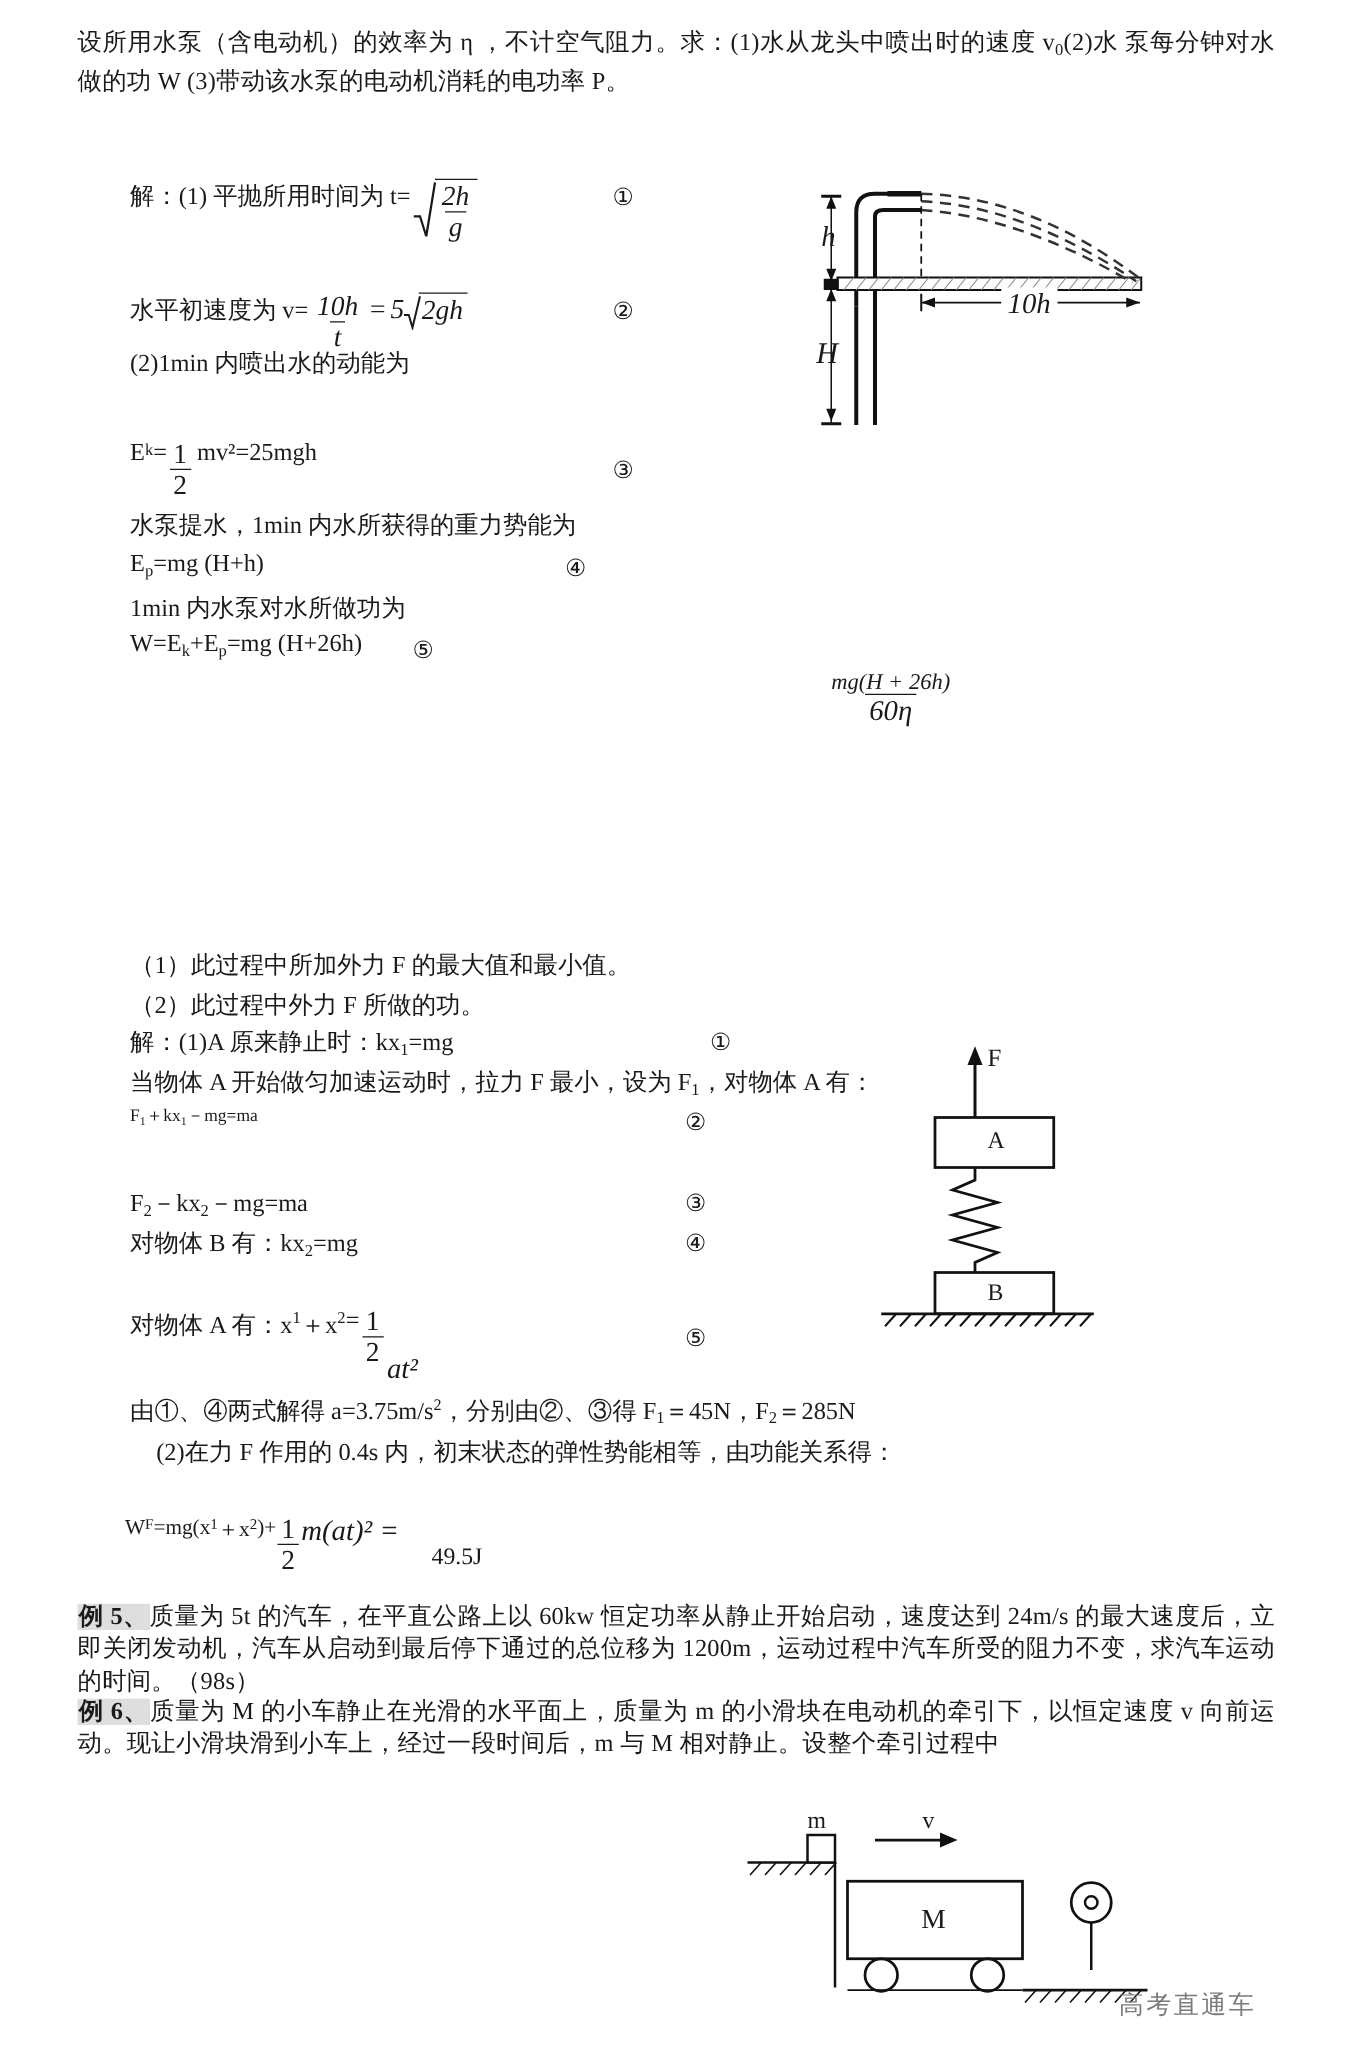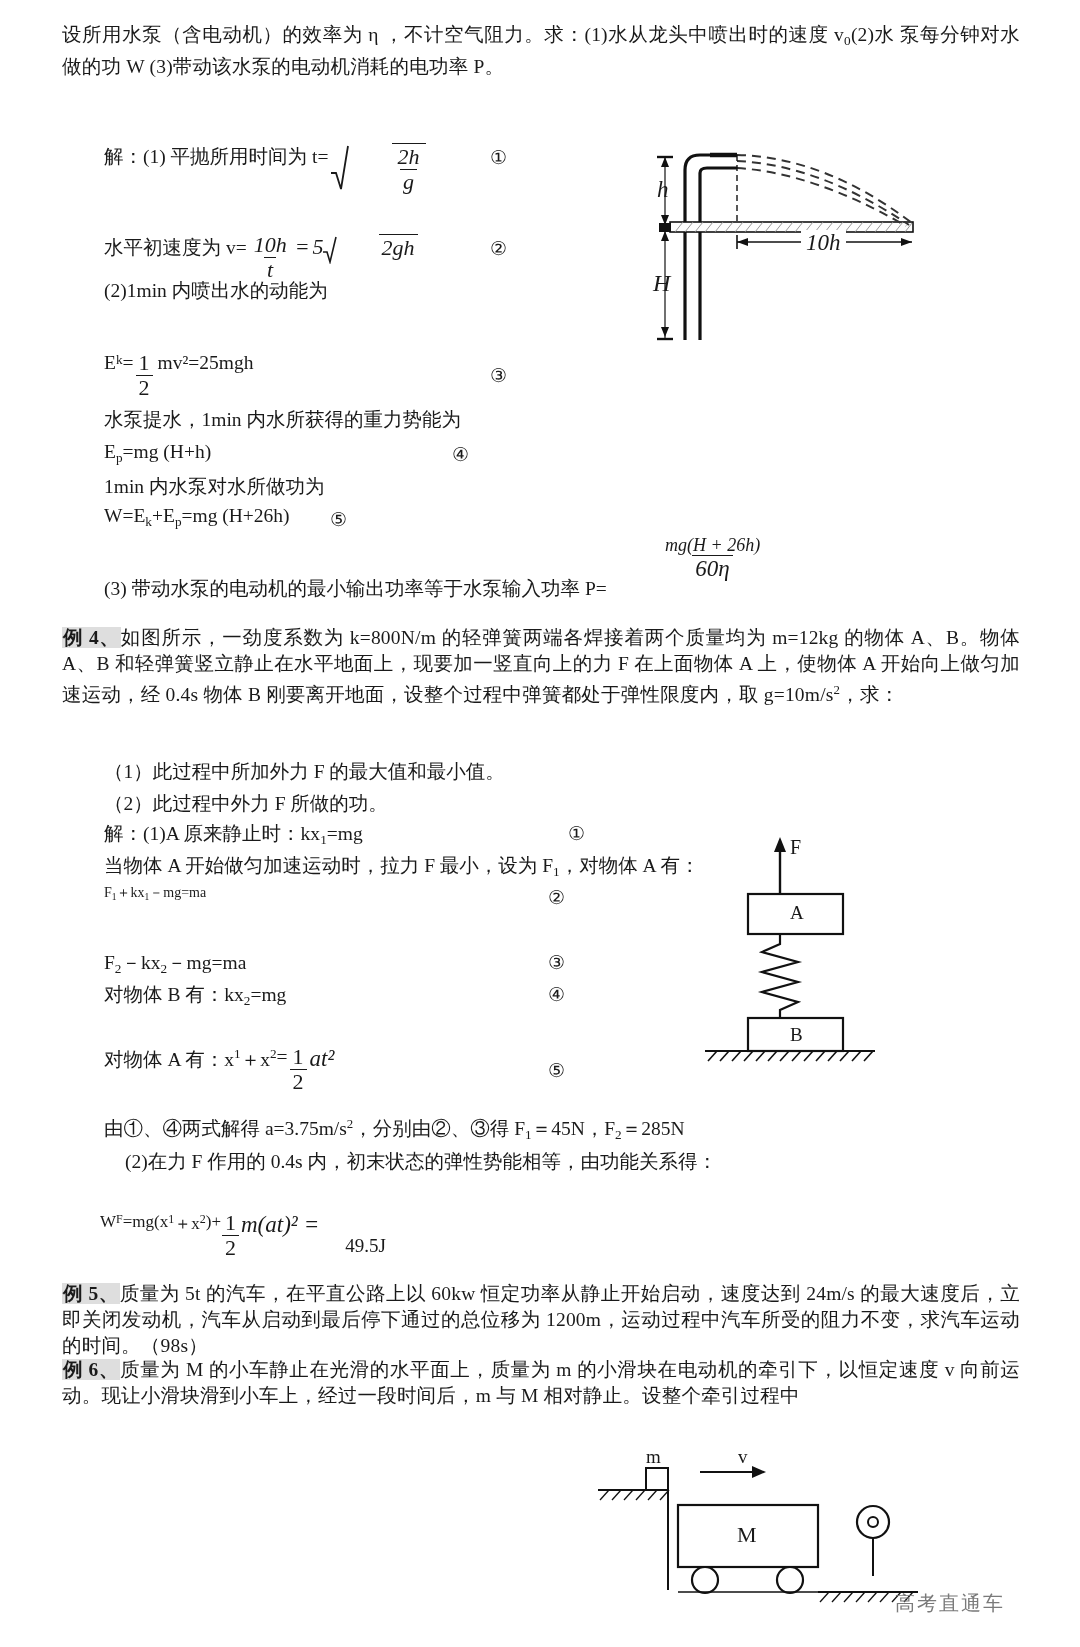--- a/index.html
+++ b/index.html
@@ -51,21 +51,20 @@
     vertical-align: middle;
     line-height: 1;
     margin: 0 2px;
   }
   .frac .num { padding: 0 3px 1px 3px; font-size: 22px; }
   .frac .den { padding: 1px 3px 0 3px; font-size: 22px; border-top: 1.4px solid #1a1a1a; }
   .rad {
     display: inline-flex;
     align-items: stretch;
     vertical-align: middle;
-    gap: 44px;
   }
   .rad .body {
     border-top: 1.4px solid #1a1a1a;
     padding: 1px 4px 0 2px;
   }
   .eqnum { position: absolute; font-size: 19px; }
   
   .fig { position: absolute; }
   
   .watermark {
@@ -146,21 +145,20 @@
   </div>
   <div class="eqnum" style="left:452px; top:443px;">④</div>
 
   <div class="tl" style="left:104px; top:473px; font-size:19.5px;">1min 内水泵对水所做功为</div>
 
   <div class="tl" style="left:104px; top:505px; font-size:19.5px;">
     <span>W=E</span><sub>k</sub><span>+E</span><sub>p</sub><span>=mg (H+26h)</span>
   </div>
   <div class="eqnum" style="left:330px; top:508px;">⑤</div>
 
-  <div class="tl" style="left:104px; top:575px; font-size:19.5px;">(3) 带动水泵的电动机的最小输出功率等于水泵输入功率 P=</div>
   <div class="tl" style="left:660px; top:536px;">
     <span class="frac">
       <span class="num ital" style="font-size:18px;">mg(H + 26h)</span>
       <span class="den ital" style="font-size:23px;">60η</span>
     </span>
   </div>
 
   <div class="fig" style="left:615px; top:125px; width:300px; height:220px;">
     <svg width="300" height="220" viewBox="0 0 300 220" style="display:block;">
 
@@ -218,23 +216,20 @@
       <line x1="122" y1="117" x2="297" y2="117" stroke="#111" stroke-width="1.4"></line>
       <polygon points="122,117 133,113 133,121" fill="#111"></polygon>
       <polygon points="297,117 286,113 286,121" fill="#111"></polygon>
       <line x1="122" y1="110" x2="122" y2="124" stroke="#111" stroke-width="1.6"></line>
     </svg>
     <div class="tl ital" style="left:42px; top:52px; font-size:23px;">h</div>
     <div class="tl ital" style="left:38px; top:145px; font-size:24px;">H</div>
     <div class="tl ital" style="left:186px; top:105px; font-size:23px; background:#fff; padding:0 5px;">10h</div>
   </div>
 
-  <div class="para" style="left:62px; top:625px; width:958px;">
-    <span class="lbl">例 4、</span><span>如图所示，一劲度系数为 k=800N/m 的轻弹簧两端各焊接着两个质量均为 m=12kg 的物体 A、B。物体 A、B 和轻弹簧竖立静止在水平地面上，现要加一竖直向上的力 F 在上面物体 A 上，使物体 A 开始向上做匀加速运动，经 0.4s 物体 B 刚要离开地面，设整个过程中弹簧都处于弹性限度内，取 g=10m/s</span><sup>2</sup><span>，求：</span>
-  </div>
 
   <div class="tl" style="left:104px; top:758px; font-size:19.5px;">（1）此过程中所加外力 F 的最大值和最小值。</div>
   <div class="tl" style="left:104px; top:790px; font-size:19.5px;">（2）此过程中外力 F 所做的功。</div>
 
   <div class="tl" style="left:104px; top:820px; font-size:19.5px;">
     <span>解：(1)A 原来静止时：kx</span><sub>1</sub><span>=mg</span>
   </div>
   <div class="eqnum" style="left:568px; top:822px;">①</div>
 
   <div class="tl" style="left:104px; top:852px; font-size:19.5px;">
@@ -261,21 +256,21 @@
     <span class="mathrow">
       <span>对物体 A 有：x</span>
         <sub>1</sub>
         <span>＋x</span>
         <sub>2</sub>
         <span>=</span>
       <span class="frac" style="margin-left:2px;">
         <span class="num">1</span>
         <span class="den">2</span>
       </span>
-      <span class="ital" style="font-size:23px; margin-left:1px;">at²</span>
+      <span class="ital" style="font-size:23px; margin-left:1px;margin-top:36px;">at²</span>
     </span>
   </div>
   <div class="eqnum" style="left:548px; top:1059px;">⑤</div>
 
   <div class="tl" style="left:104px; top:1115px; font-size:19.5px;">
     <span>由①、④两式解得  a=3.75m/s</span><sup>2</sup><span>，分别由②、③得 F</span><sub>1</sub><span>＝45N，F</span><sub>2</sub><span>＝285N</span>
   </div>
 
   <div class="tl" style="left:125px; top:1148px; font-size:19.5px;">(2)在力 F 作用的 0.4s 内，初末状态的弹性势能相等，由功能关系得：</div>
 

